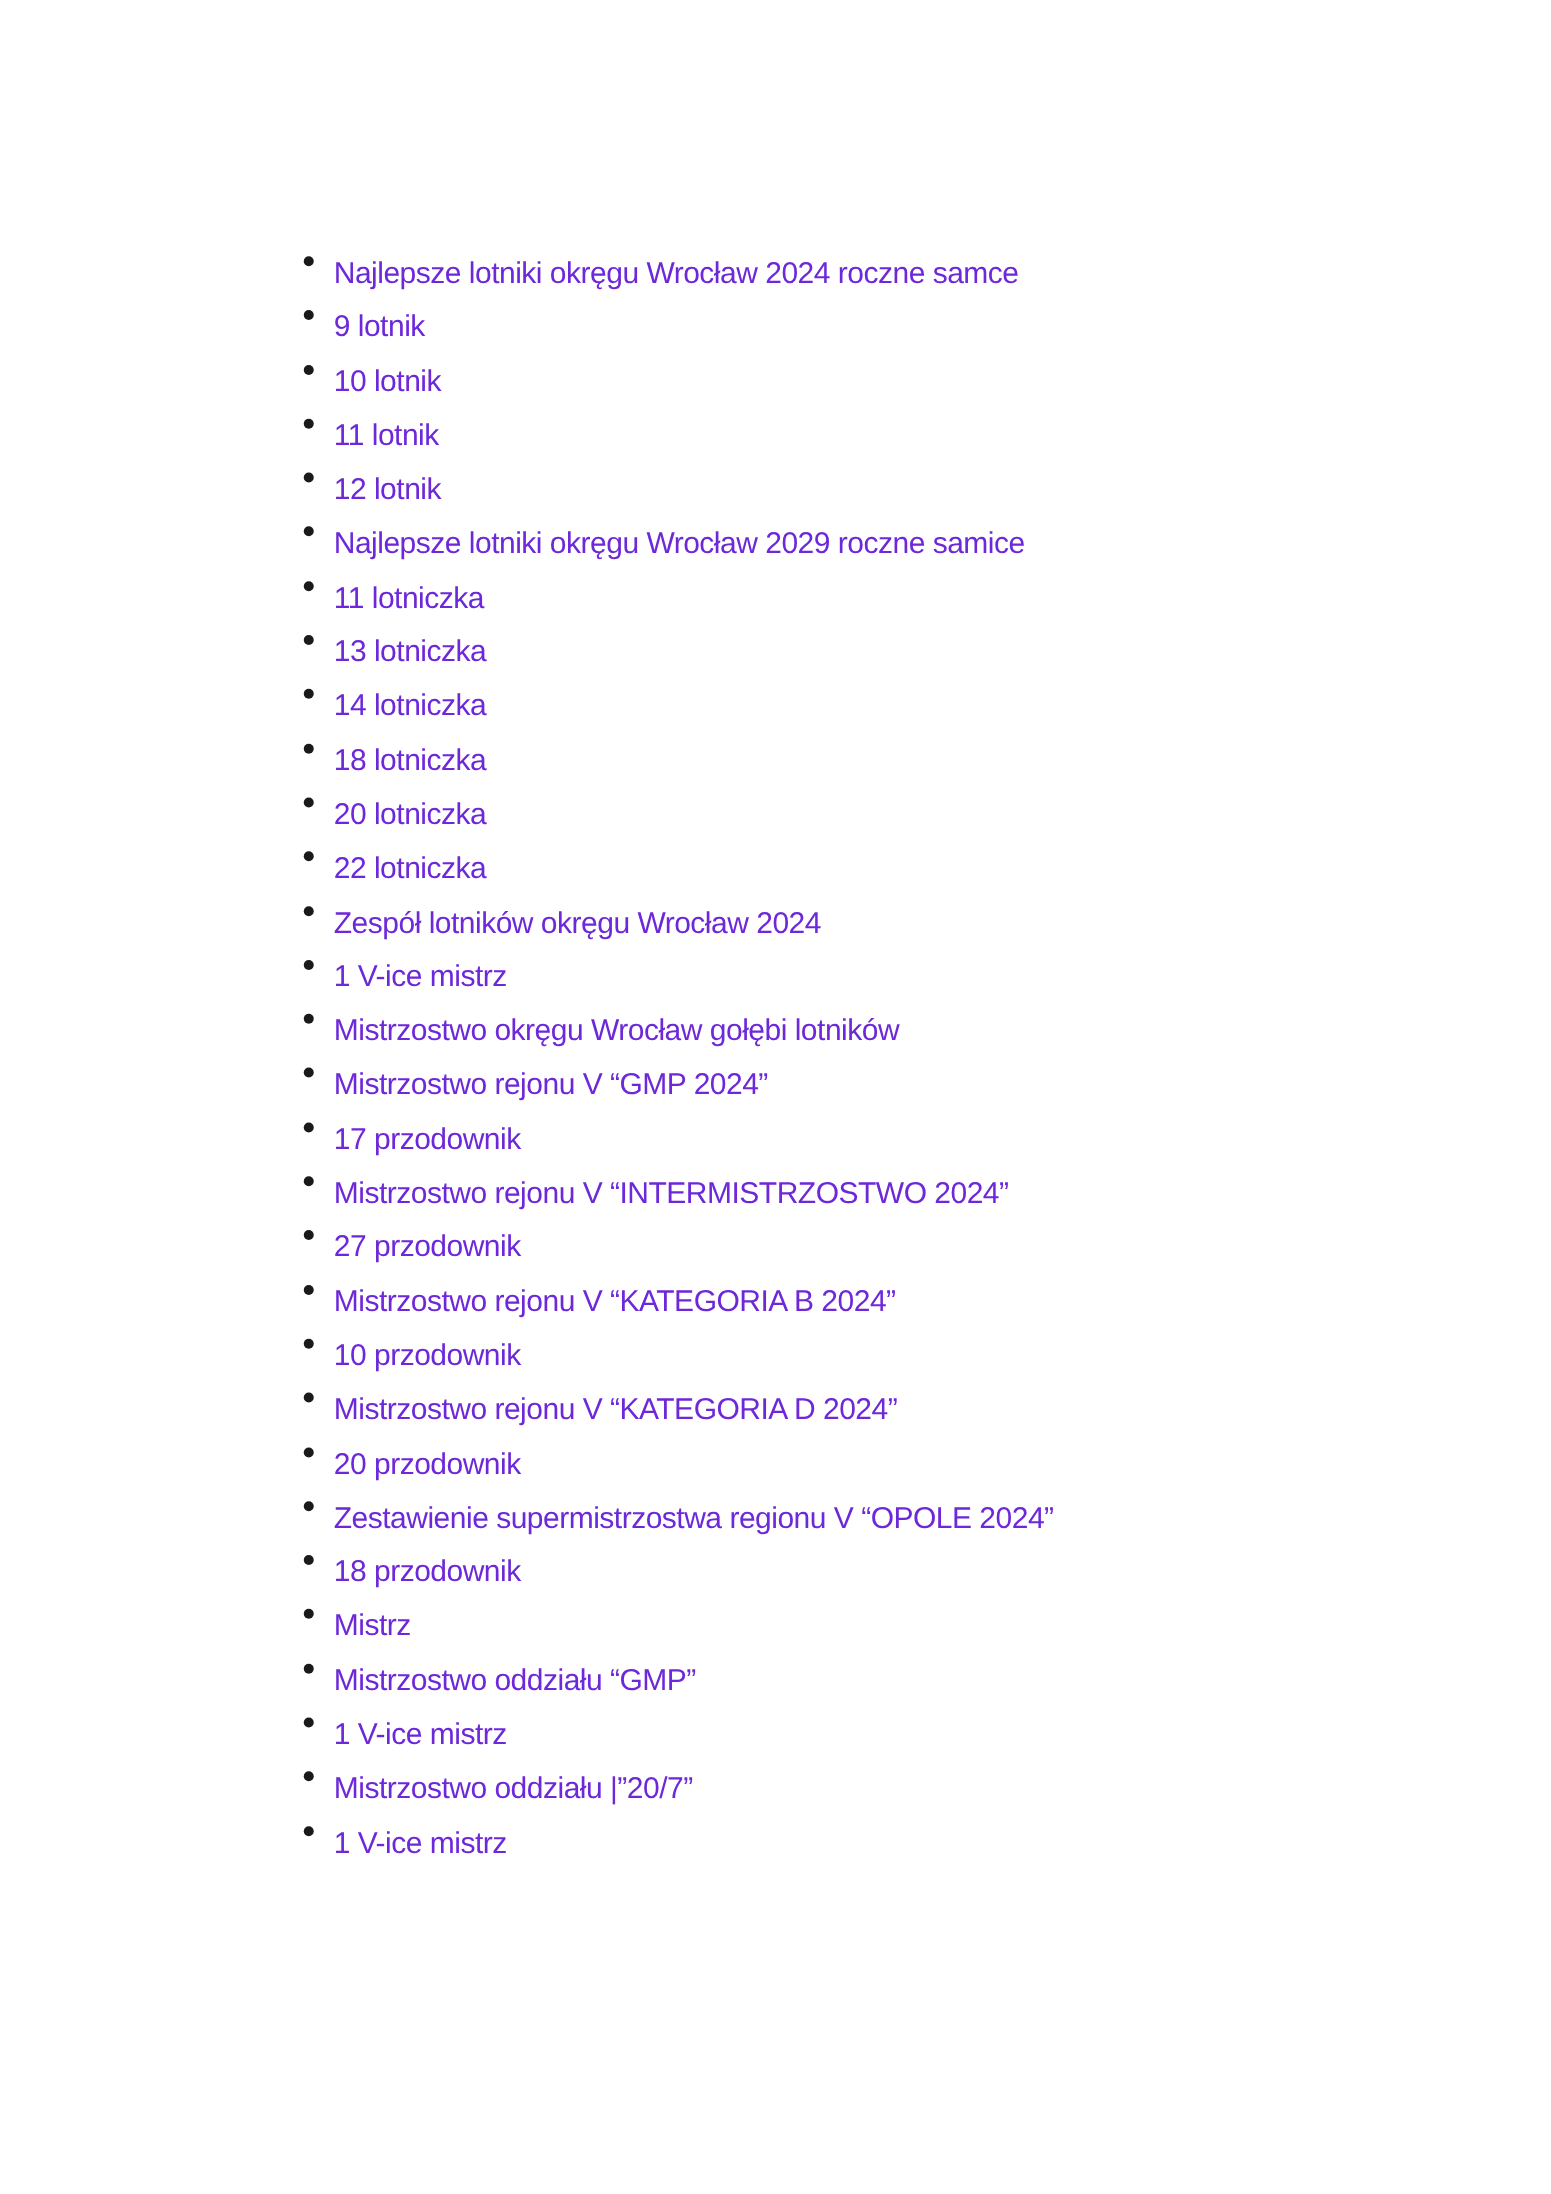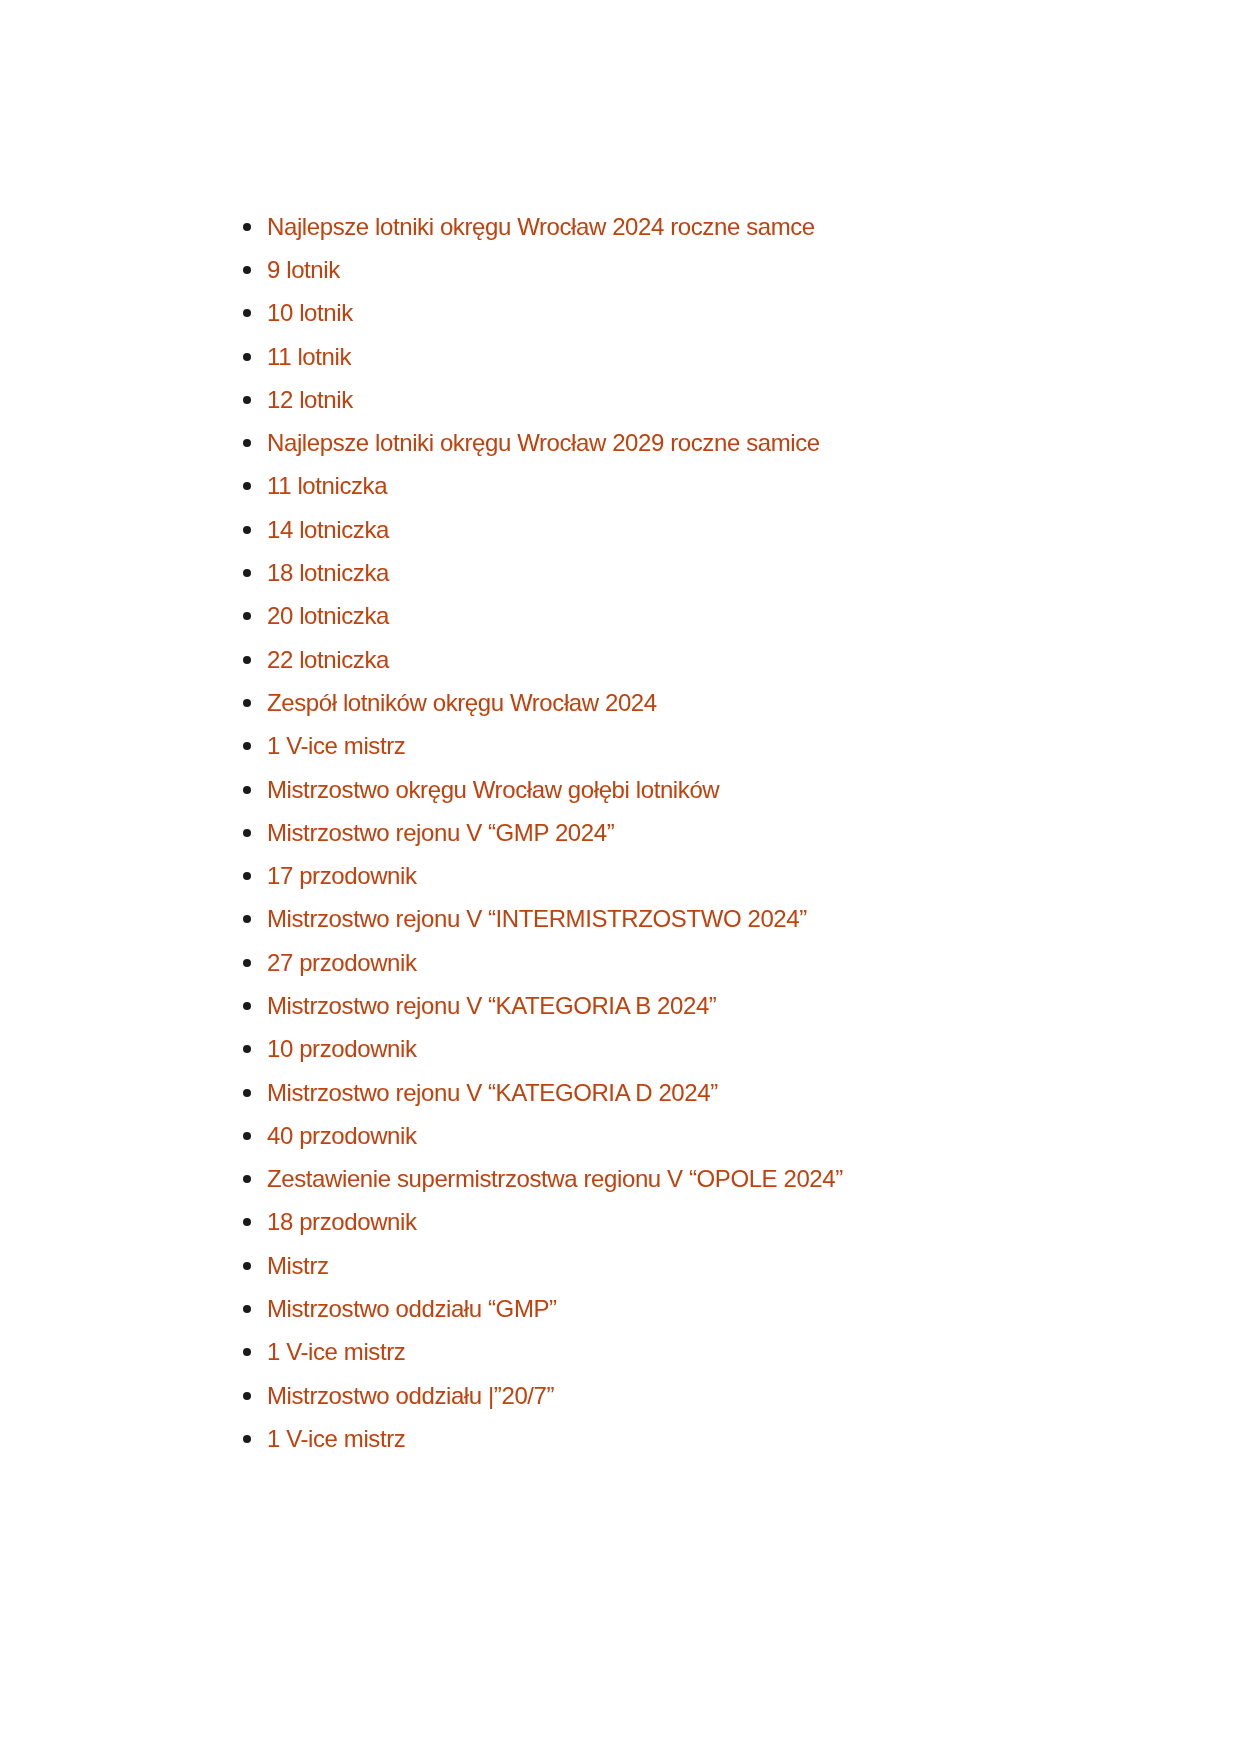--- a/index.html
+++ b/index.html
@@ -18,25 +18,24 @@
   .doc-list {
     position: absolute;
     top: 205px;
     left: 0;
     margin: 0;
     padding: 0;
     list-style: none;
   }
   .doc-item {
     display: flex;
-    align-items: center;
     height: 43.3px;
     font-size: 24px;
     letter-spacing: -0.4px;
-    color: #c2410c;
+    color: #6d28d9;
     white-space: pre;
   }
   .bullet {
     flex: 0 0 auto;
     width: 8px;
     height: 8px;
     border-radius: 50%;
     background: #1a1a1a;
     margin-left: 243px;
     margin-right: 16px;
@@ -78,20 +77,24 @@
   <li class="doc-item">
     <span class="bullet"></span>
     <span class="item-text">Najlepsze lotniki okręgu Wrocław 2029 roczne samice</span>
   </li>
 
   <li class="doc-item">
     <span class="bullet"></span>
     <span class="item-text">11 lotniczka</span>
   </li>
 
+  <li class="doc-item">
+    <span class="bullet"></span>
+    <span class="item-text">13 lotniczka</span>
+  </li>
 
   <li class="doc-item">
     <span class="bullet"></span>
     <span class="item-text">14 lotniczka</span>
   </li>
 
   <li class="doc-item">
     <span class="bullet"></span>
     <span class="item-text">18 lotniczka</span>
   </li>
@@ -152,21 +155,21 @@
     <span class="item-text">10 przodownik</span>
   </li>
 
   <li class="doc-item">
     <span class="bullet"></span>
     <span class="item-text">Mistrzostwo rejonu V “KATEGORIA D 2024”</span>
   </li>
 
   <li class="doc-item">
     <span class="bullet"></span>
-    <span class="item-text">40 przodownik</span>
+    <span class="item-text">20 przodownik</span>
   </li>
 
   <li class="doc-item">
     <span class="bullet"></span>
     <span class="item-text">Zestawienie supermistrzostwa regionu V “OPOLE 2024”</span>
   </li>
 
   <li class="doc-item">
     <span class="bullet"></span>
     <span class="item-text">18 przodownik</span>

